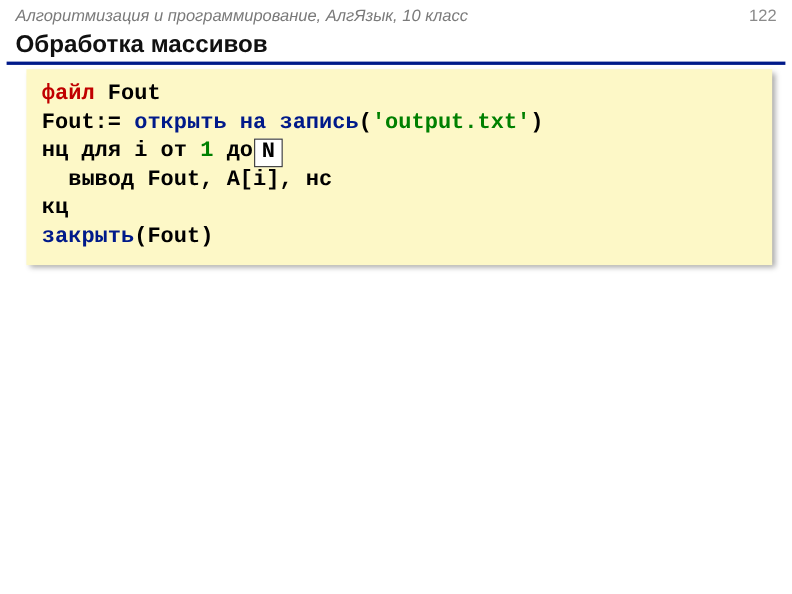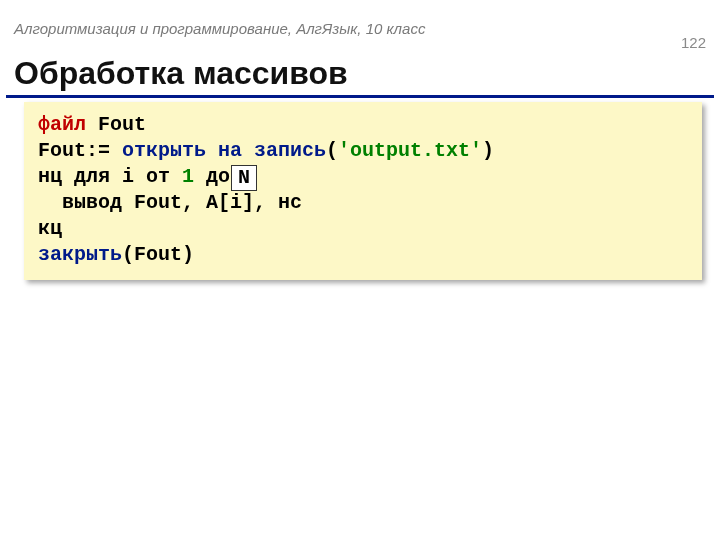--- a/index.html
+++ b/index.html
@@ -1,20 +1,20 @@
 <!DOCTYPE html>
 <html><head>
 <meta charset="utf-8">
 <style>
   * { box-sizing: border-box; margin: 0; padding: 0; }
   html, body { width: 720px; height: 540px; font-family: Arial, sans-serif; background: #fff; overflow: hidden; }
   .slide { width: 720px; height: 540px; position: relative; background: #fff; border-radius: 24px; }
   .topbar { display: flex; justify-content: space-between; align-items: center; padding: 6px 14px 2px 14px; color: #7a7a7a; font-style: italic; font-size: 15px; }
-  .pagenum { color: #8a8a8a; font-style: normal; font-weight: normal; font-size: 15px; margin-top: 28px; }
-  .title { font-size: 32px; font-weight: bold; color: #111; padding: 2px 14px 3px 14px; }
+  .pagenum { color: #8a8a8a; font-style: normal; font-weight: normal; font-size: 15px; }
+  .title { font-size: 22px; font-weight: bold; color: #111; padding: 2px 14px 3px 14px; }
   .rule { height: 3px; background: #001a8a; margin: 0 6px 4px 6px; }
   .subtitle { color: #001a8a; font-size: 21px; padding: 2px 0 6px 20px; }
   .codebox { margin: 2px 18px 0 24px; background: #fdf8c7; box-shadow: 3px 3px 5px rgba(0,0,0,0.35); padding: 10px 14px 12px 14px; position: relative; }
   .codebox pre { font-family: "Courier New", monospace; font-size: 20px; font-weight: bold; line-height: 1.3; white-space: pre; color: #000; }
   .kw1 { color: #c00000; }     
   .kw2 { color: #001a8a; }     
   .num { color: #008000; }     
   .str { color: #008000; }     
   .nbox { position: absolute; background: #fff; border: 1px solid #333; font-family: "Courier New", monospace; font-size: 20px; font-weight: bold; padding: 0 6px; line-height: 1.2; top: 63px; left: 207px; }
   .footer { position: absolute; bottom: 4px; left: 14px; font-size: 14px; color: #8a8a8a; font-style: italic; }

